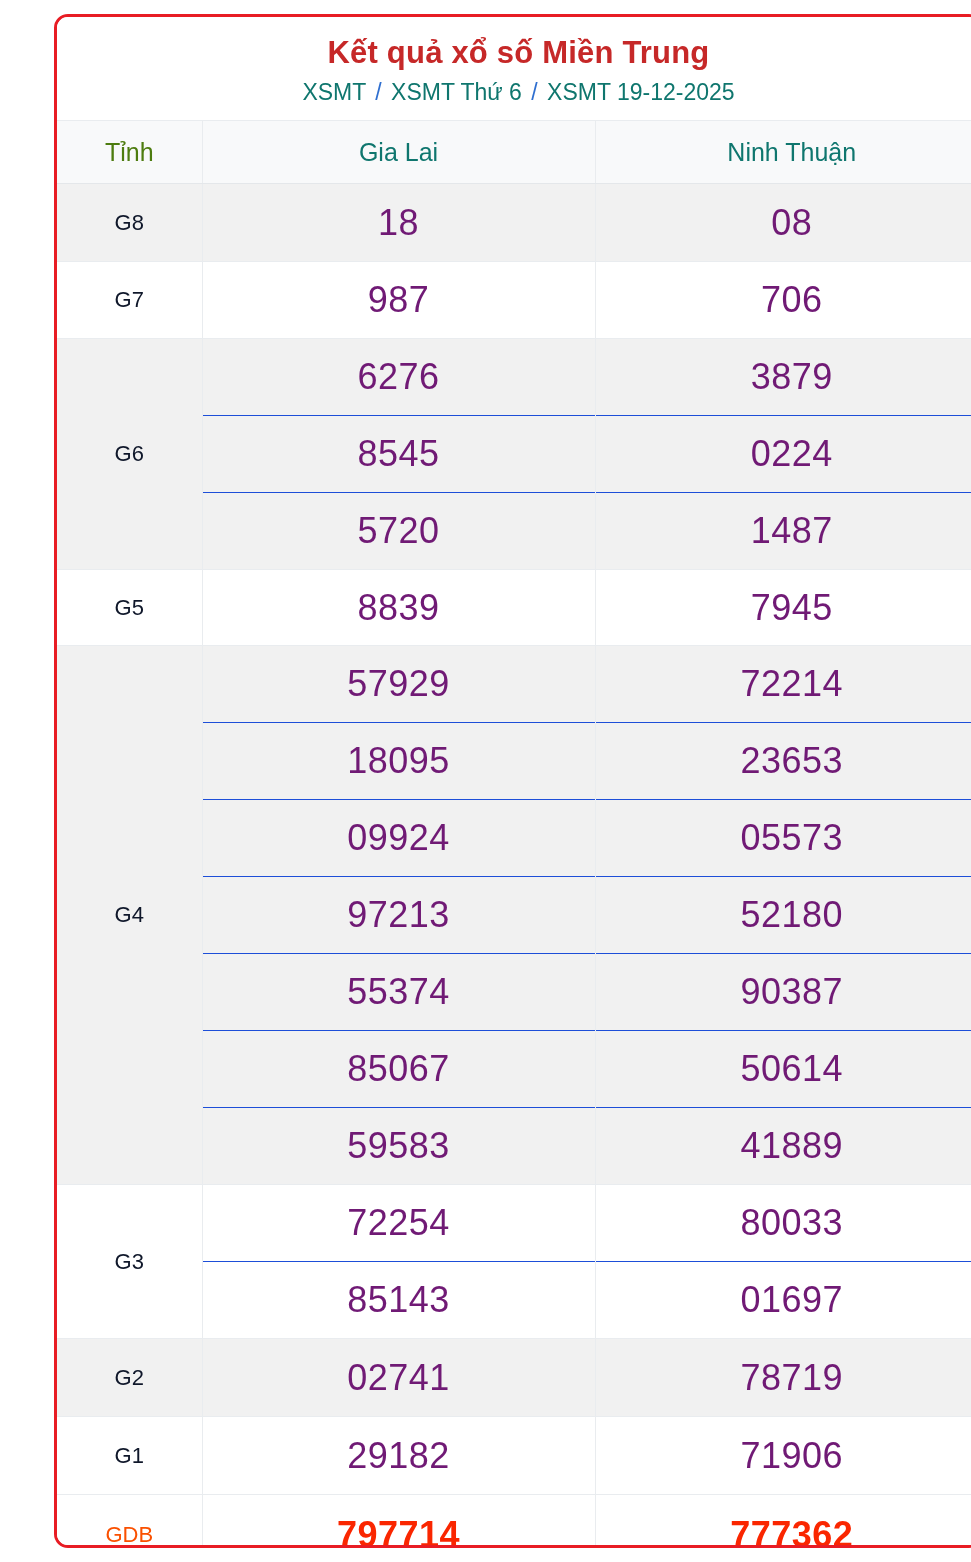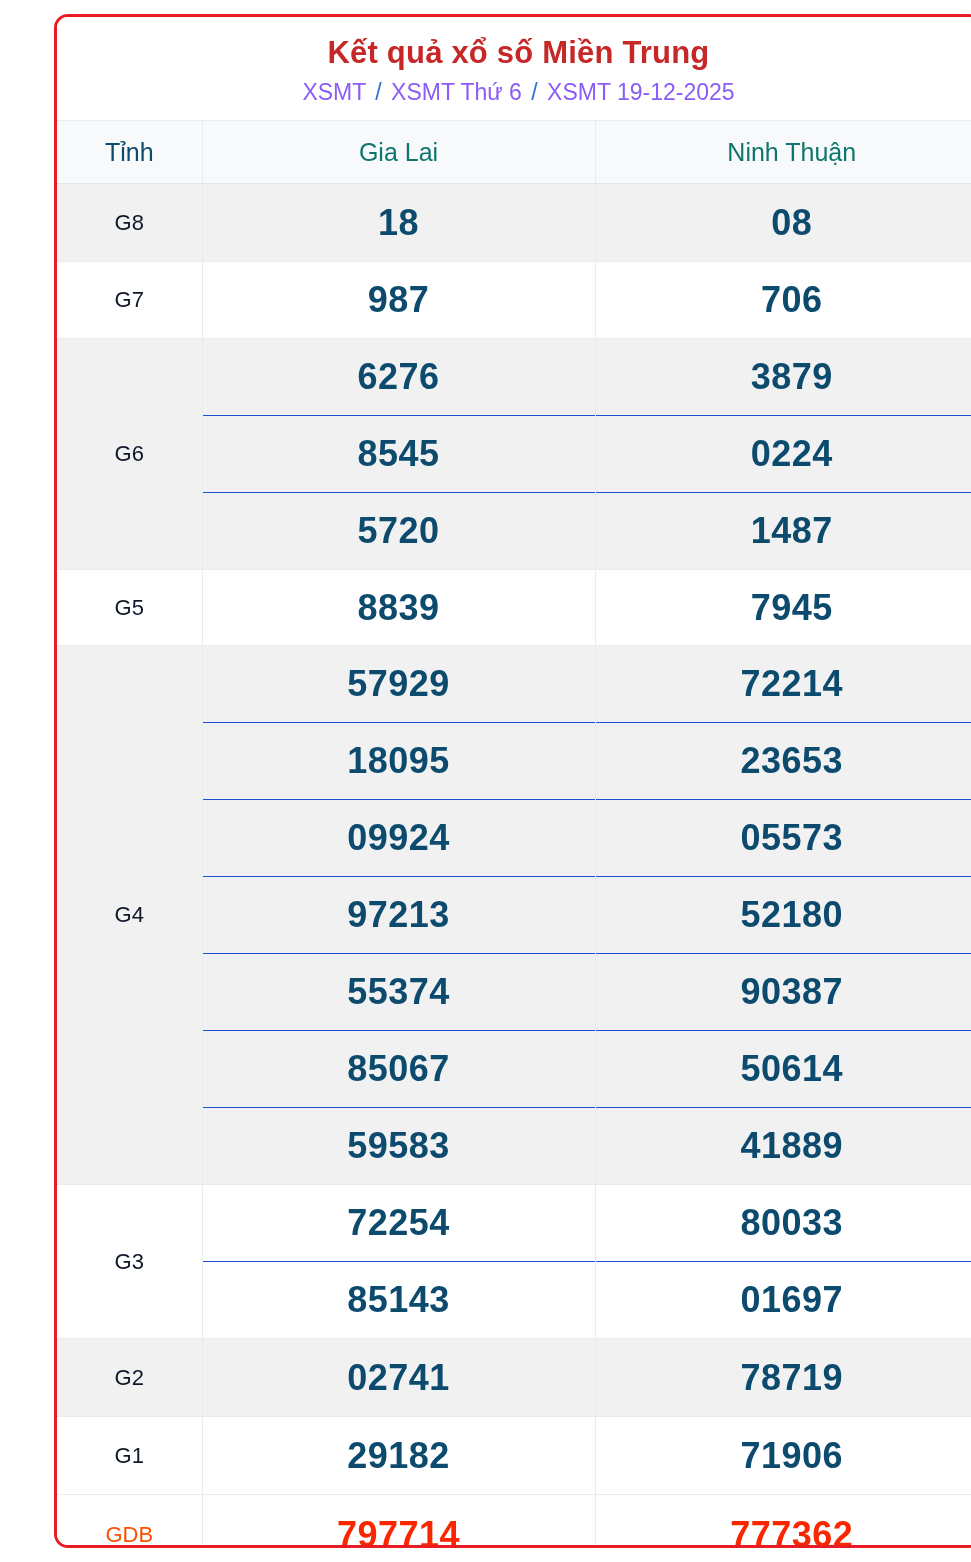--- a/index.html
+++ b/index.html
@@ -50,21 +50,21 @@
     line-height: 1.15;
     margin: 0 0 8px 0;
   }
   .card-subtitle {
     font-size: 23px;
     color: #dc3545;
     line-height: 1.2;
     white-space: nowrap;
   }
   .card-subtitle .crumb {
-    color: #8b5cf6;
+    color: #0f766e;
   }
   .card-subtitle .sep {
     color: #2f6fd0;
     padding: 0 3px;
   }
 
   
   .result-table {
     flex: 1 1 auto;
     width: 100%;
@@ -83,40 +83,40 @@
   }
 
   thead th {
     background: #f8f9fa;
     height: 62px;
     font-weight: normal;
     border-bottom: 1px solid #e4e7ea;
   }
   th.th-label {
     font-size: 25px;
-    color: #0c4a6e;
+    color: #4d7c0f;
   }
   th.th-prov {
     font-size: 25px;
     color: #0f766e;
     border-left: 1px solid #e9ecef;
   }
 
   tbody tr.stripe > td { background: #f1f1f1; }
   tbody tr.plain  > td { background: #ffffff; }
 
   td.cell-label {
     font-size: 22px;
     color: #0f172a;
     border-left: none;
   }
   td.cell-num {
     font-size: 36px;
-    font-weight: bold;
-    color: #0c4a6e;
+    font-weight: normal;
+    color: #701a75;
     border-left: 1px solid #e9ecef;
     letter-spacing: 0.5px;
   }
   td.cell-num.sub-row {
     border-top: 1px solid #1d4ed8;
   }
 
   tr.gdb td.cell-num {
     color: #fa2600;
     font-size: 36px;

